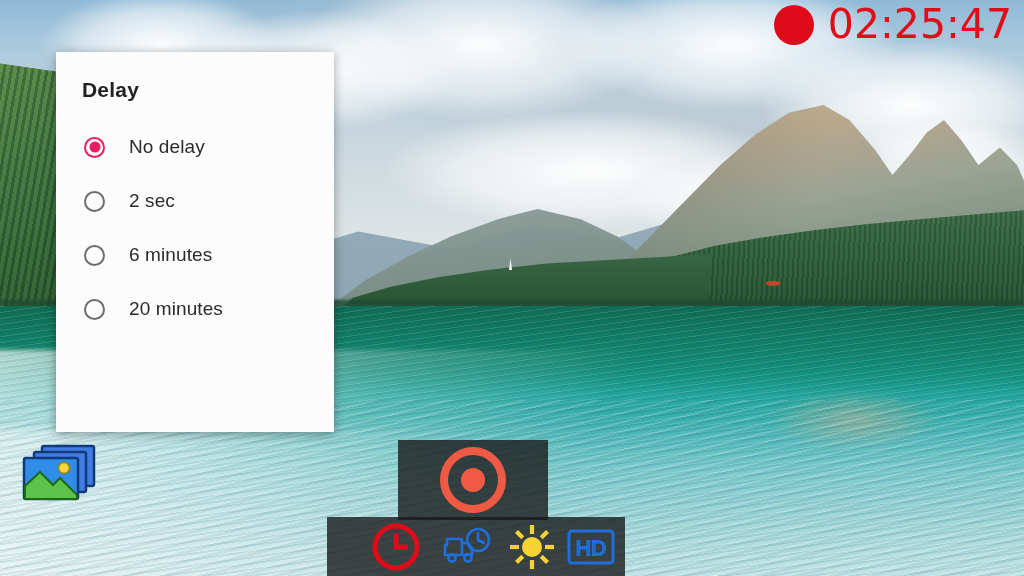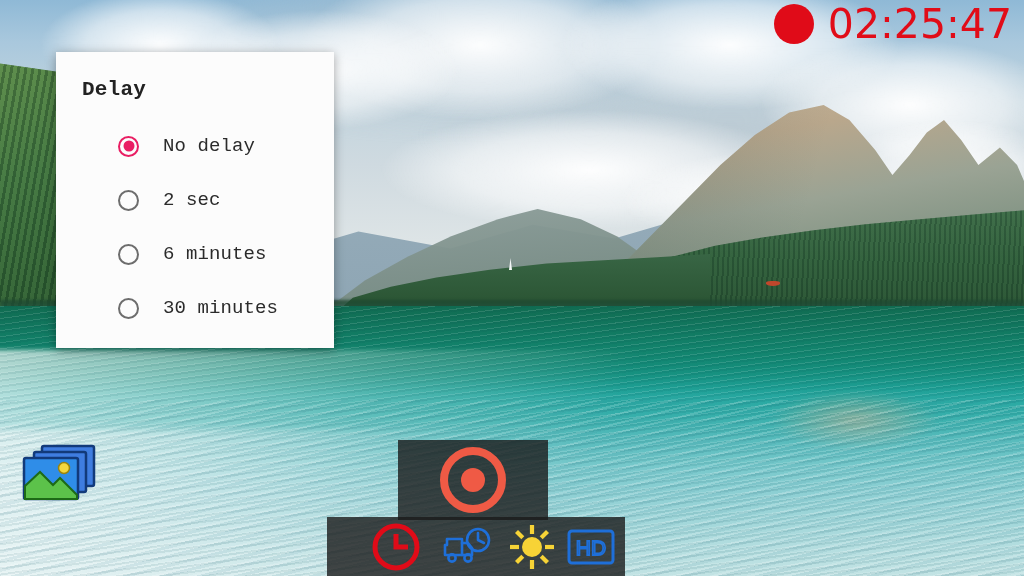--- a/index.html
+++ b/index.html
@@ -148,50 +148,49 @@
   }
   .sailboat {
     position:absolute; left:509px; top:258px; width:3px; height:12px;
     background:#f4f7f7;
     clip-path:polygon(50% 0%, 100% 100%, 0% 100%);
   }
 
   
   .rec-timer {
     position:absolute; right:12px; top:4px;
-    display:flex; align-items:flex-start; gap:14px;
+    display:flex; align-items:flex-end; gap:14px;
   }
   .rec-dot {
     width:40px; height:40px; border-radius:50%;
     background:#e00b18;
   }
   .rec-time {
     color:#e10c18;
     font-size:41px;
     font-weight:400;
     letter-spacing:0px;
     line-height:1;
     font-family:"DejaVu Sans", sans-serif;
   }
 
   
   .dialog {
     position:absolute; left:56px; top:52px;
-    width:278px; height:296px;
+    width:278px; height:380px;
     background:#fcfcfc;
     box-shadow:0 2px 10px rgba(0,0,0,.35);
     padding:22px 0 0 0;
-    font-family:Liberation Mono, monospace;
   }
   .dialog-title {
     font-size:21px; font-weight:bold; color:#222;
     padding:4px 0 0 26px;
     letter-spacing:.2px;
   }
-  .opt-list { margin-top:18px;margin-left:34px; }
+  .opt-list { margin-top:18px; }
   .opt {
     display:flex; align-items:center;
     height:54px;
     padding-left:28px;
     cursor:pointer;
   }
   .radio {
     width:21px; height:21px; border-radius:50%;
     border:2px solid #6d6d6d;
     flex:0 0 auto;
@@ -320,21 +319,21 @@
         <span class="opt-label">2 sec</span>
       </div>
 
       <div class="opt">
         <span class="radio"></span>
         <span class="opt-label">6 minutes</span>
       </div>
 
       <div class="opt">
         <span class="radio"></span>
-        <span class="opt-label">30 minutes</span>
+        <span class="opt-label">20 minutes</span>
       </div>
 
 
     </div>
   </div>
 
   <div class="gallery-btn">
     <svg width="78" height="58" viewBox="0 0 78 58">
       <rect x="22" y="2" width="52" height="40" rx="2" fill="#3f7de0" stroke="#123a7a" stroke-width="2.5"></rect>
       <rect x="14" y="8" width="52" height="40" rx="2" fill="#3f7de0" stroke="#123a7a" stroke-width="2.5"></rect>

